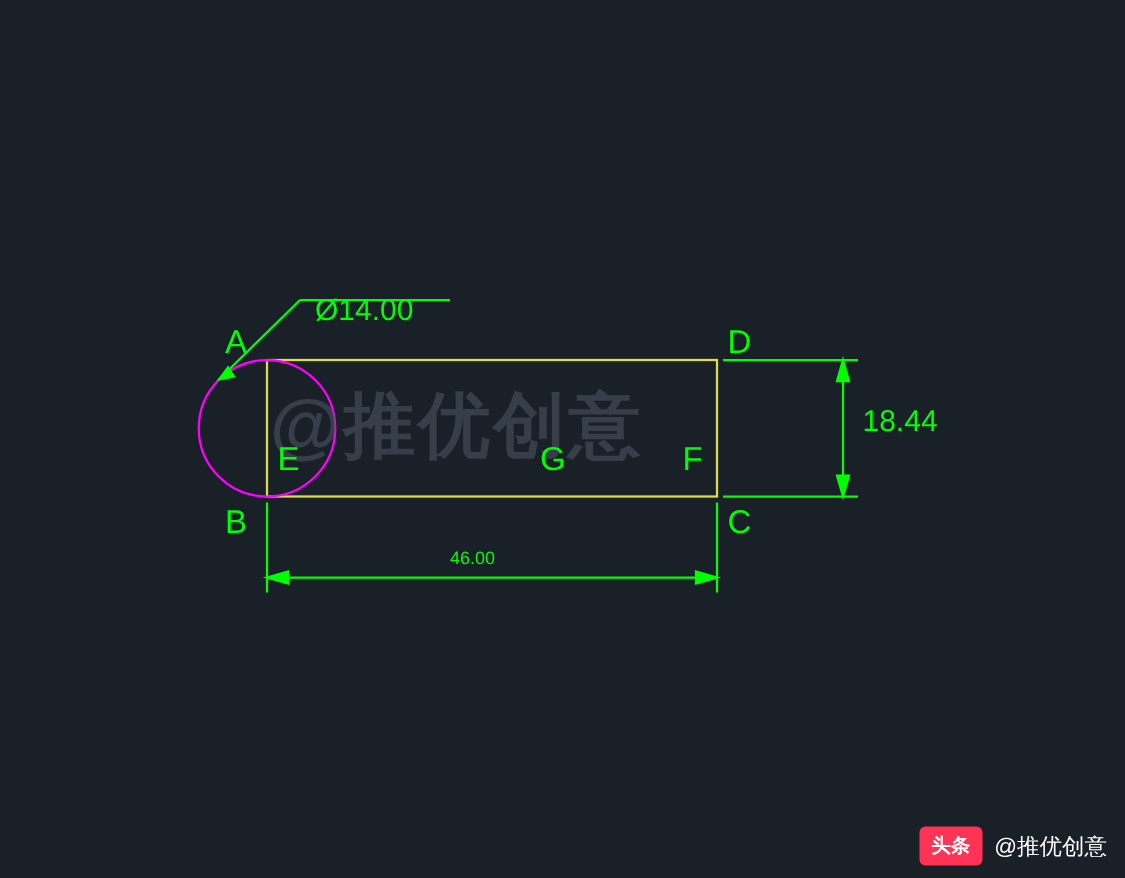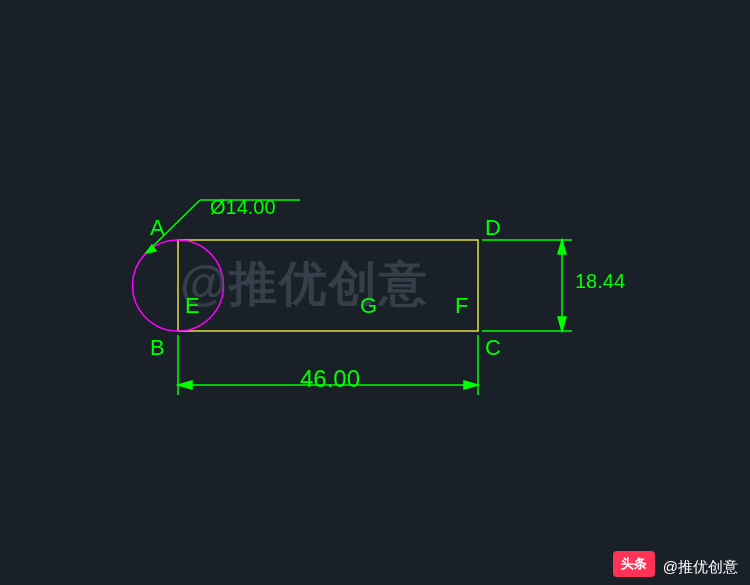--- a/index.html
+++ b/index.html
@@ -28,21 +28,21 @@
     font-weight: bold;
     color: #4a5560;
     opacity: 0.6;
     letter-spacing: 2px;
   }
   .footer {
     position: absolute;
     bottom: 8px;
     right: 12px;
     display: flex;
-    align-items: flex-end;
+    align-items: center;
     gap: 8px;
   }
   .footer-badge {
     background: #ff3355;
     color: #fff;
     font-size: 13px;
     font-weight: bold;
     padding: 4px 8px;
     border-radius: 4px;
   }
@@ -93,19 +93,19 @@
 
 <div class="label green" style="left:150px; top:215px;">A</div>
 <div class="label green" style="left:150px; top:335px;">B</div>
 <div class="label green" style="left:485px; top:335px;">C</div>
 <div class="label green" style="left:485px; top:215px;">D</div>
 <div class="label green" style="left:185px; top:293px;">E</div>
 <div class="label green" style="left:455px; top:293px;">F</div>
 <div class="label green" style="left:360px; top:293px;">G</div>
 
 <div class="label green" style="left:210px; top:196px; font-size:20px;">Ø14.00</div>
-<div class="label green" style="left:300px; top:365px; font-size:24px;">46.00</div>
+<div class="label green" style="left:300px; top:365px; font-size:12px;">46.00</div>
 <div class="label green" style="left:575px; top:270px; font-size:20px;">18.44</div>
 
 <div class="footer">
   <span class="footer-badge">头条</span>
   <span class="footer-text">@推优创意</span>
 </div>
 
 </body></html>

